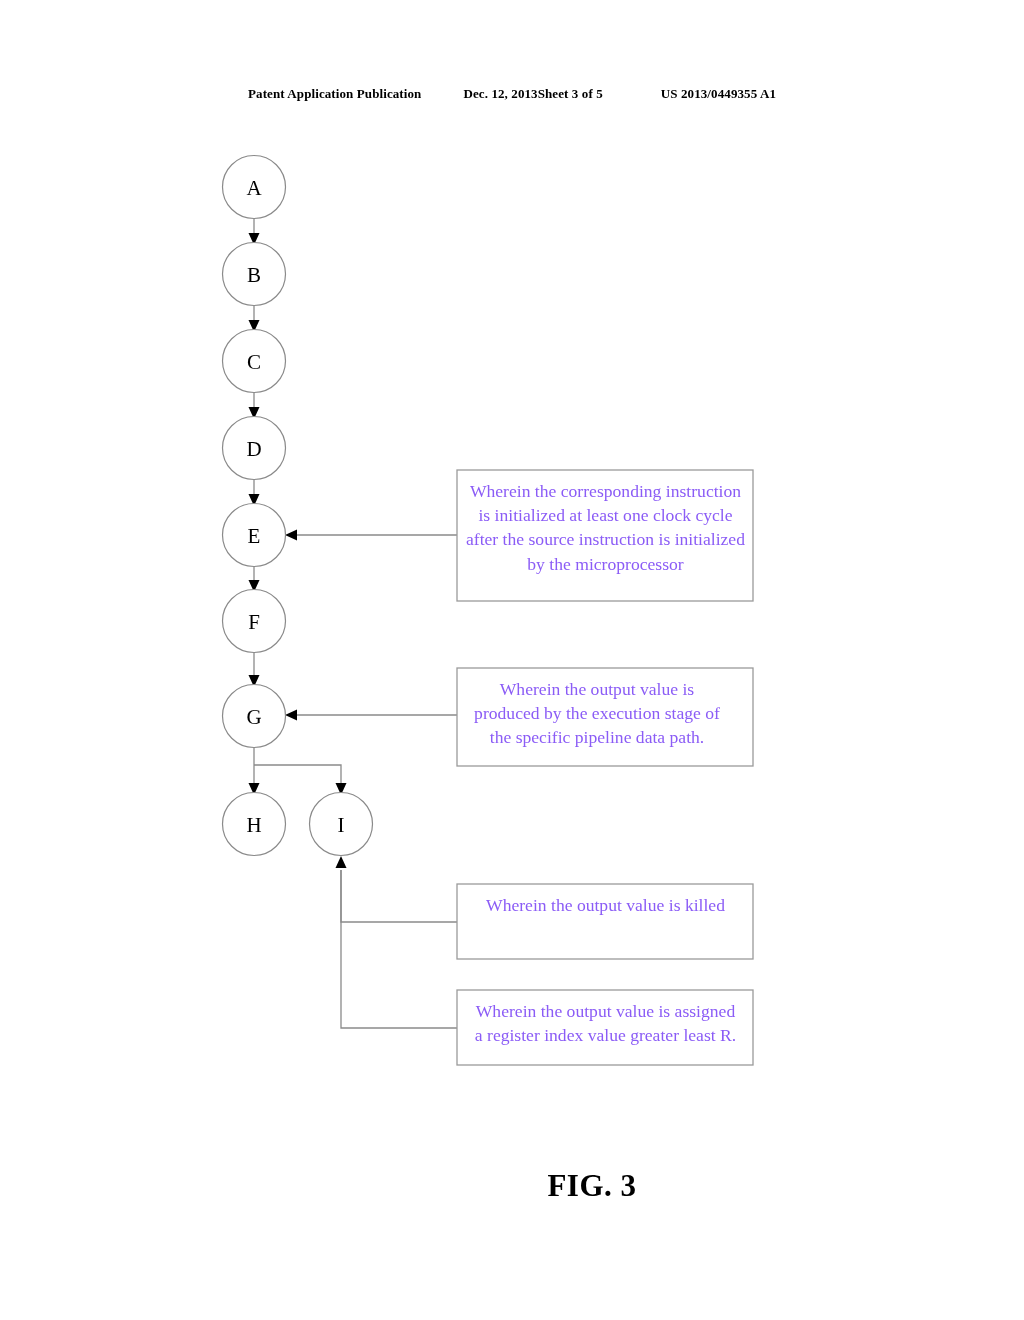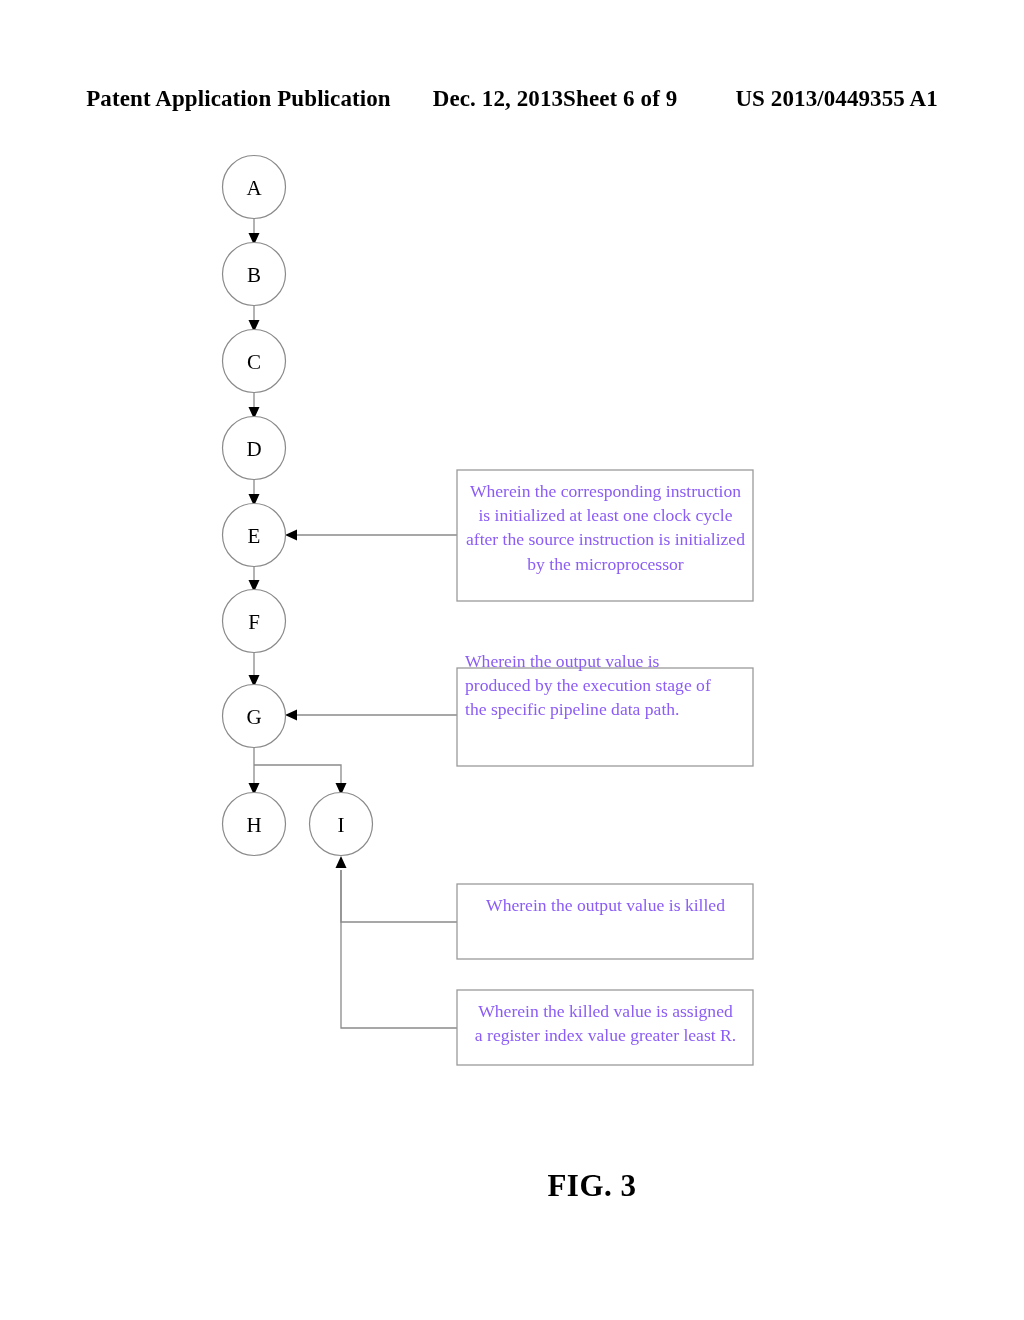--- a/index.html
+++ b/index.html
@@ -20,21 +20,21 @@
   .page-header {
     position: absolute;
     top: 86px;
     left: 0;
     width: 1024px;
     height: 26px;
     display: flex;
     align-items: baseline;
     justify-content: center;
     font-weight: bold;
-    font-size: 23px;
+    font-size: 13px;
     letter-spacing: 0.1px;
     white-space: nowrap;
   }
   .page-header .hdr-pub { margin-right: 42px; }
   .page-header .hdr-date { }
   .page-header .hdr-sheet { margin-right: 58px; }
   .page-header .hdr-num { }
 
   
   #diagram {
@@ -77,21 +77,21 @@
     position: absolute;
     box-sizing: border-box;
     font-family: "Liberation Serif", "DejaVu Serif", serif;
     font-size: 17.6px;
     line-height: 24.2px;
     color: #8b5cf6;
     text-align: center;
     padding: 9px 8px 0 8px;
   }
   #annot-1 { left: 457px; top: 470px;  width: 297px; height: 131px; }
-  #annot-2 { left: 457px; top: 640px;  width: 280px; height: 98px;  text-align: left; }
+  #annot-2 { left: 457px; top: 668px;  width: 280px; height: 98px;  text-align: center; }
   #annot-3 { left: 457px; top: 884px;  width: 297px; height: 75px;  }
   #annot-4 { left: 457px; top: 990px;  width: 297px; height: 75px;  }
 
   #annot-3 .line, #annot-4 .line { display: block; }
 
   
   .fig-caption {
     position: absolute;
     left: 0;
     top: 1168px;
@@ -103,21 +103,21 @@
     font-family: "Liberation Serif", "DejaVu Serif", serif;
   }
   .fig-caption span { display: inline-block; padding-left: 160px; }
 </style>
 </head>
 <body>
 
 <div class="page-header">
   <span class="hdr-pub">Patent Application Publication</span>
   <span class="hdr-date">Dec. 12, 2013</span>
-  <span class="hdr-sheet">Sheet 6 of 9</span>
+  <span class="hdr-sheet">Sheet 3 of 5</span>
   <span class="hdr-num">US 2013/0449355 A1</span>
 </div>
 
 <svg id="diagram" viewBox="0 0 1024 1320" width="1024" height="1320" xmlns="http://www.w3.org/2000/svg">
 
   <g>
     <line class="connector" x1="254" y1="218" x2="254" y2="238"></line>
     <polygon class="arrow-head" points="254,245 248.5,233 259.5,233"></polygon>
   </g>
   <g>
@@ -223,19 +223,19 @@
   <span class="line">Wherein the output value is produced</span>
   <span class="line">by the execution stage of the specific</span>
   <span class="line">pipeline data path.</span>
 </div>
 
 <div class="annot" id="annot-3">
   <span class="line">Wherein the output value is killed</span>
 </div>
 
 <div class="annot" id="annot-4">
-  <span class="line">Wherein the killed value is assigned</span>
+  <span class="line">Wherein the output value is assigned</span>
   <span class="line">a register index value greater least R.</span>
 </div>
 
 <div class="fig-caption">
   <span>FIG. 3</span>
 </div>
 
 </body></html>

